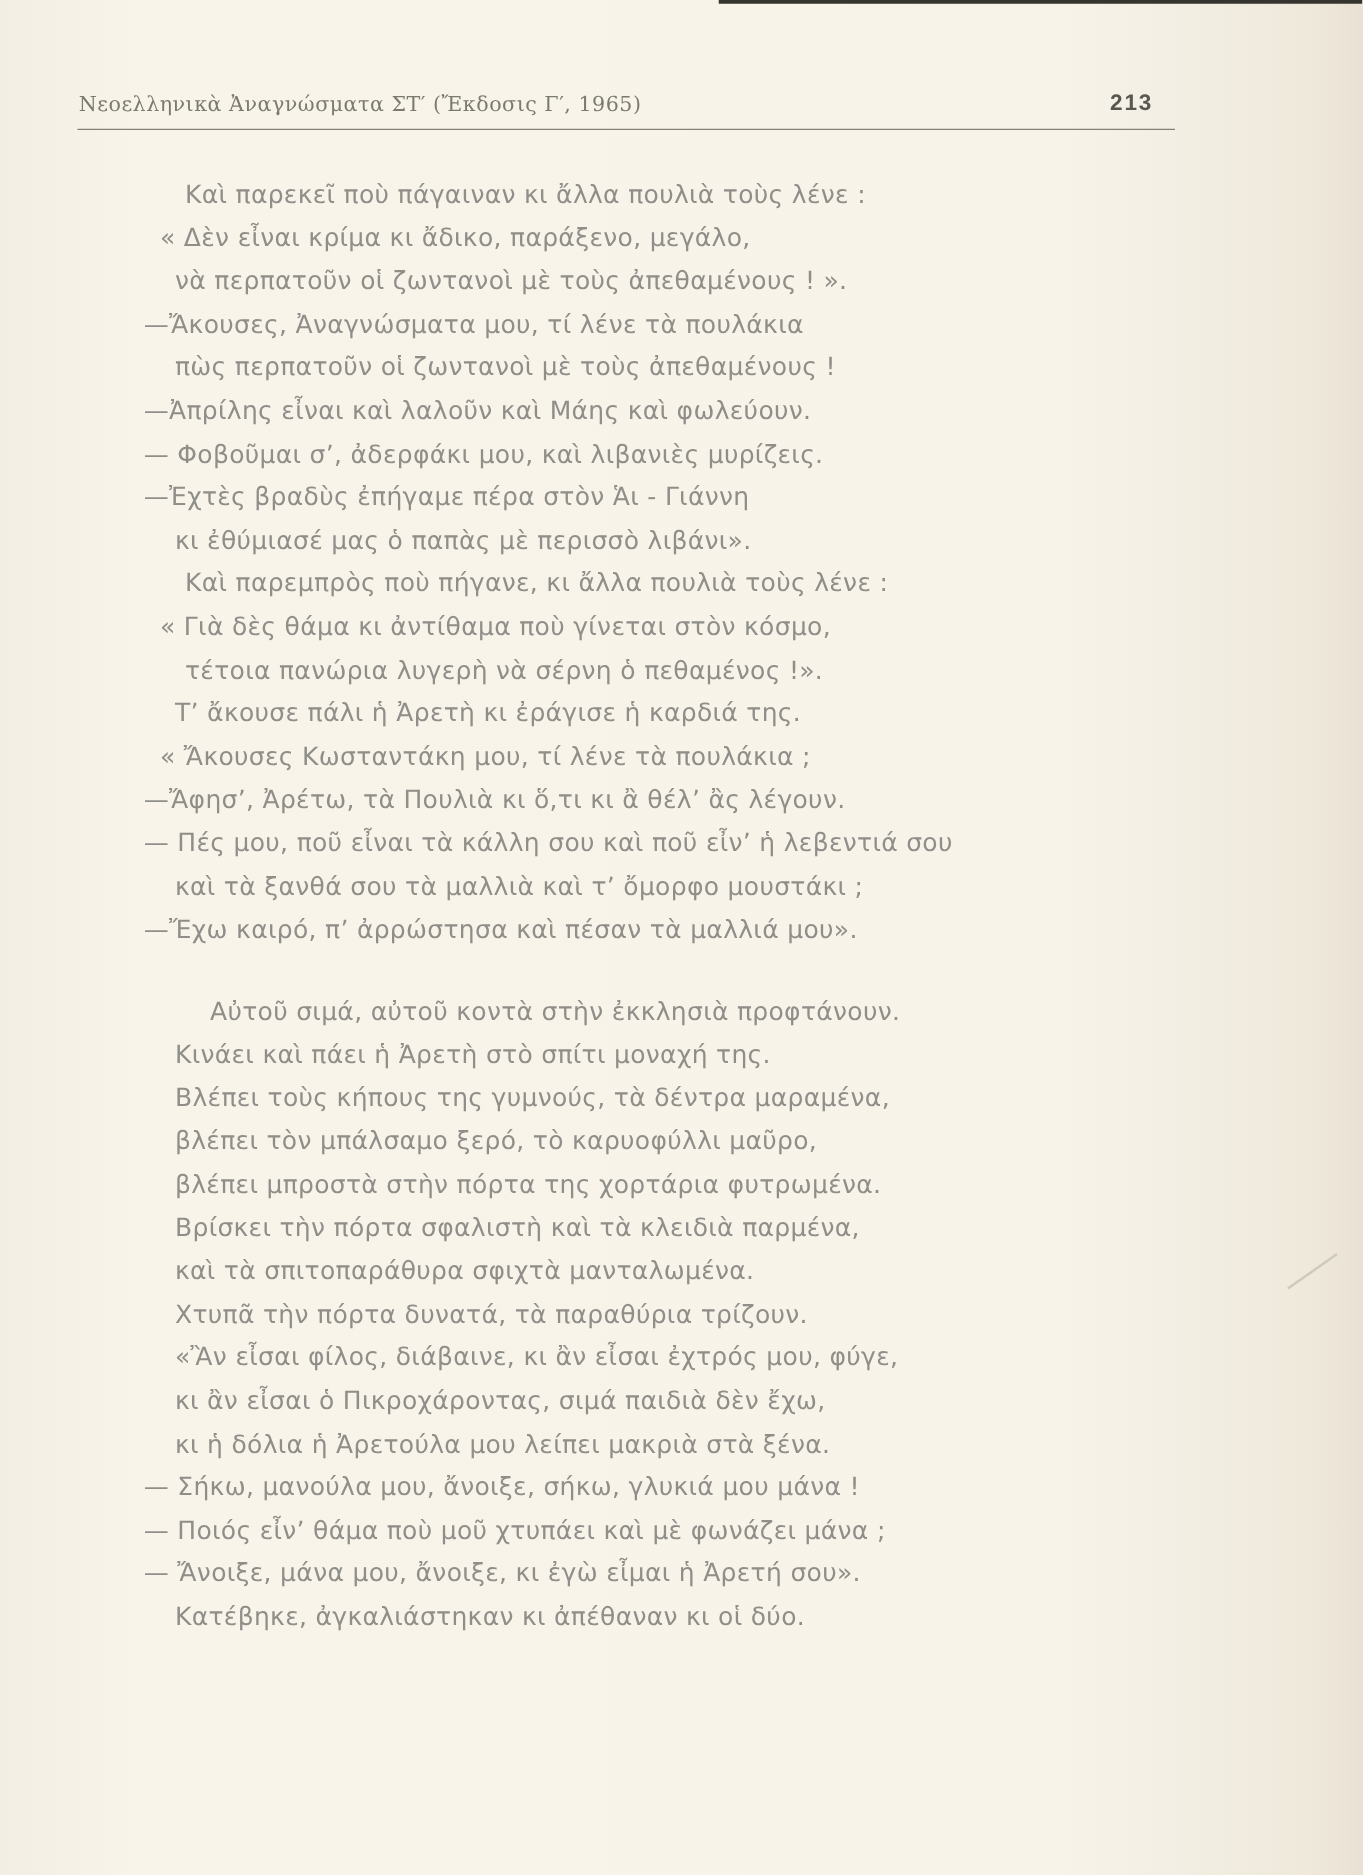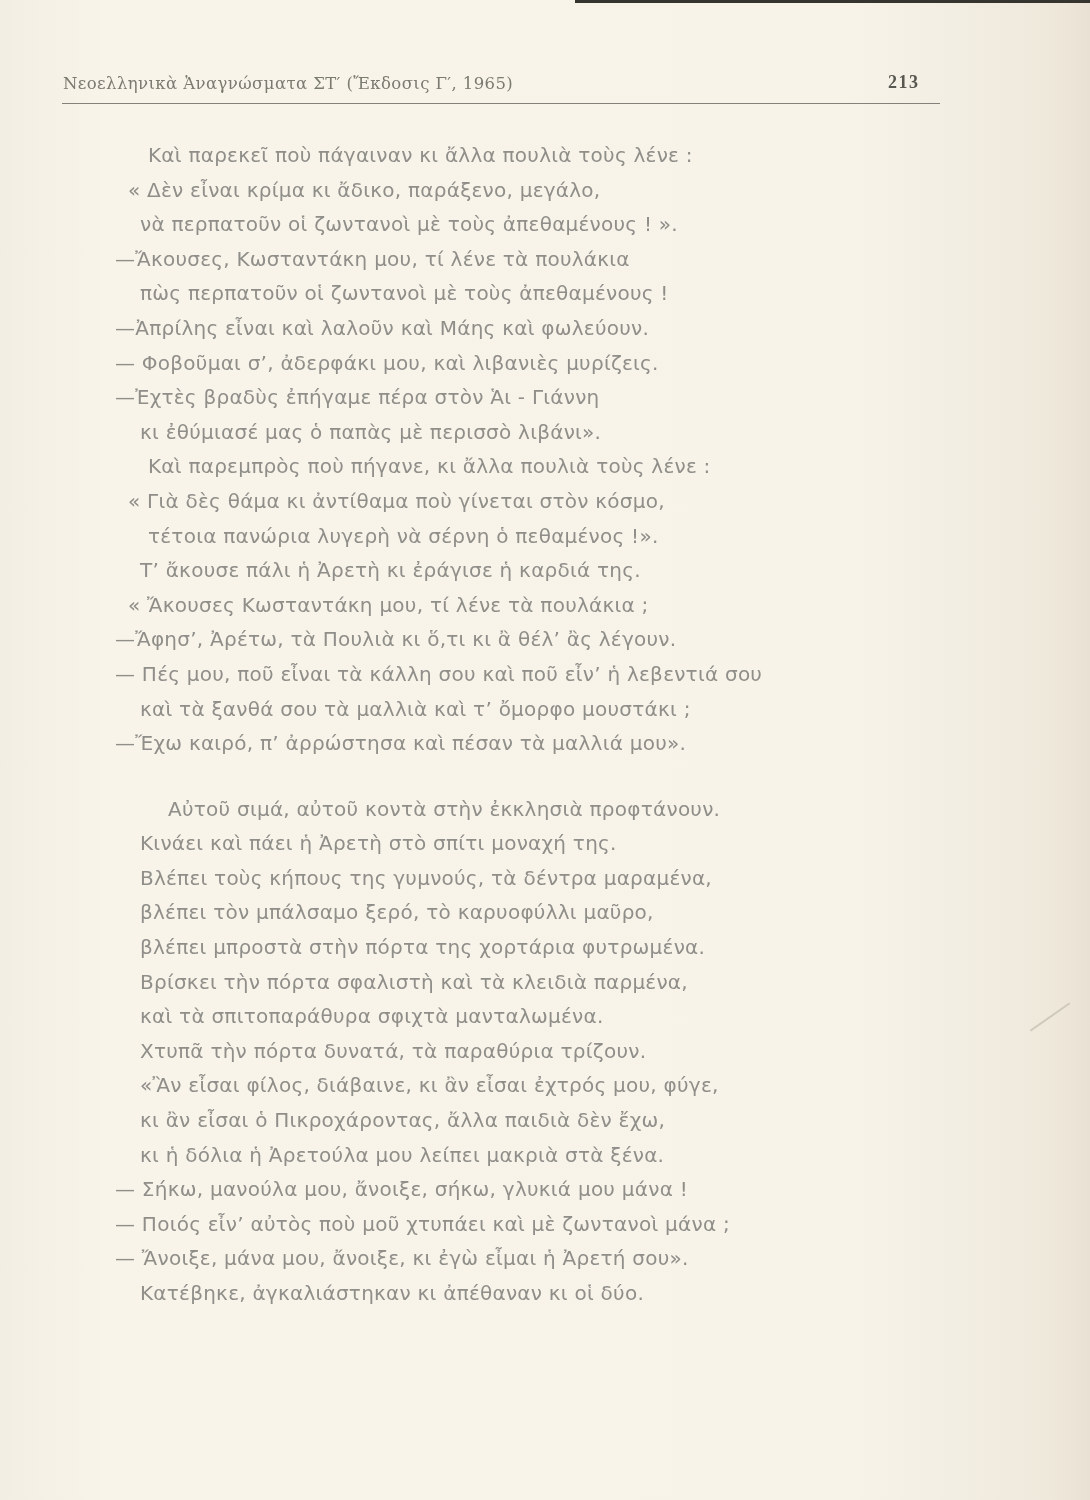--- a/index.html
+++ b/index.html
@@ -35,21 +35,21 @@
     top: 74px; left: 63px;
     font-family: "DejaVu Serif", serif;
     font-size: 16.5px;
     color: #7b7a70;
     letter-spacing: 0.4px;
     white-space: nowrap;
   }
   .page-number {
     position: absolute;
     top: 72px; left: 888px;
-    font-family: Liberation Serif, serif;
+    font-family: Liberation Sans, sans-serif;
     font-size: 18px;
     font-weight: bold;
     color: #585750;
     letter-spacing: 1.5px;
     text-align: center;
   }
   .header-rule {
     position: absolute;
     top: 103px; left: 62px;
     width: 878px; height: 1px;
@@ -86,21 +86,21 @@
 
   <div class="page-number">213</div>
 
   <div class="header-rule"></div>
 
   <div class="poem">
       <div class="stanza">
         <div class="line i3">Καὶ παρεκεῖ ποὺ πάγαιναν κι ἄλλα πουλιὰ τοὺς λένε :</div>
         <div class="line i1">« Δὲν εἶναι κρίμα κι ἄδικο, παράξενο, μεγάλο,</div>
         <div class="line i2">νὰ περπατοῦν οἱ ζωντανοὶ μὲ τοὺς ἀπεθαμένους ! ».</div>
-        <div class="line i0">—Ἄκουσες, Κωσταντάκη μου, τί λένε τὰ πουλάκια</div>
+        <div class="line i0">—Ἄκουσες, Ἀναγνώσματα μου, τί λένε τὰ πουλάκια</div>
         <div class="line i2">πὼς περπατοῦν οἱ ζωντανοὶ μὲ τοὺς ἀπεθαμένους !</div>
         <div class="line i0">—Ἀπρίλης εἶναι καὶ λαλοῦν καὶ Μάης καὶ φωλεύουν.</div>
         <div class="line i0">— Φοβοῦμαι σ’, ἀδερφάκι μου, καὶ λιβανιὲς μυρίζεις.</div>
         <div class="line i0">—Ἐχτὲς βραδὺς ἐπήγαμε πέρα στὸν Ἁι - Γιάννη</div>
         <div class="line i2">κι ἐθύμιασέ μας ὁ παπὰς μὲ περισσὸ λιβάνι».</div>
         <div class="line i3">Καὶ παρεμπρὸς ποὺ πήγανε, κι ἄλλα πουλιὰ τοὺς λένε :</div>
         <div class="line i1">« Γιὰ δὲς θάμα κι ἀντίθαμα ποὺ γίνεται στὸν κόσμο,</div>
         <div class="line i3">τέτοια πανώρια λυγερὴ νὰ σέρνη ὁ πεθαμένος !».</div>
         <div class="line i2">Τ’ ἄκουσε πάλι ἡ Ἀρετὴ κι ἐράγισε ἡ καρδιά της.</div>
         <div class="line i1">« Ἄκουσες Κωσταντάκη μου, τί λένε τὰ πουλάκια ;</div>
@@ -112,22 +112,22 @@
       <div class="stanza">
         <div class="line i4">Αὐτοῦ σιμά, αὐτοῦ κοντὰ στὴν ἐκκλησιὰ προφτάνουν.</div>
         <div class="line i2">Κινάει καὶ πάει ἡ Ἀρετὴ στὸ σπίτι μοναχή της.</div>
         <div class="line i2">Βλέπει τοὺς κήπους της γυμνούς, τὰ δέντρα μαραμένα,</div>
         <div class="line i2">βλέπει τὸν μπάλσαμο ξερό, τὸ καρυοφύλλι μαῦρο,</div>
         <div class="line i2">βλέπει μπροστὰ στὴν πόρτα της χορτάρια φυτρωμένα.</div>
         <div class="line i2">Βρίσκει τὴν πόρτα σφαλιστὴ καὶ τὰ κλειδιὰ παρμένα,</div>
         <div class="line i2">καὶ τὰ σπιτοπαράθυρα σφιχτὰ μανταλωμένα.</div>
         <div class="line i2">Χτυπᾶ τὴν πόρτα δυνατά, τὰ παραθύρια τρίζουν.</div>
         <div class="line i2">«Ἂν εἶσαι φίλος, διάβαινε, κι ἂν εἶσαι ἐχτρός μου, φύγε,</div>
-        <div class="line i2">κι ἂν εἶσαι ὁ Πικροχάροντας, ἄλλα παιδιὰ δὲν ἔχω,</div>
+        <div class="line i2">κι ἂν εἶσαι ὁ Πικροχάροντας, σιμά παιδιὰ δὲν ἔχω,</div>
         <div class="line i2">κι ἡ δόλια ἡ Ἀρετούλα μου λείπει μακριὰ στὰ ξένα.</div>
         <div class="line i0">— Σήκω, μανούλα μου, ἄνοιξε, σήκω, γλυκιά μου μάνα !</div>
-        <div class="line i0">— Ποιός εἶν’ αὐτὸς ποὺ μοῦ χτυπάει καὶ μὲ ζωντανοὶ μάνα ;</div>
+        <div class="line i0">— Ποιός εἶν’ θάμα ποὺ μοῦ χτυπάει καὶ μὲ φωνάζει μάνα ;</div>
         <div class="line i0">— Ἄνοιξε, μάνα μου, ἄνοιξε, κι ἐγὼ εἶμαι ἡ Ἀρετή σου».</div>
         <div class="line i2">Κατέβηκε, ἀγκαλιάστηκαν κι ἀπέθαναν κι οἱ δύο.</div>
       </div>
     </div>
 
 </div>
 
 </body></html>

